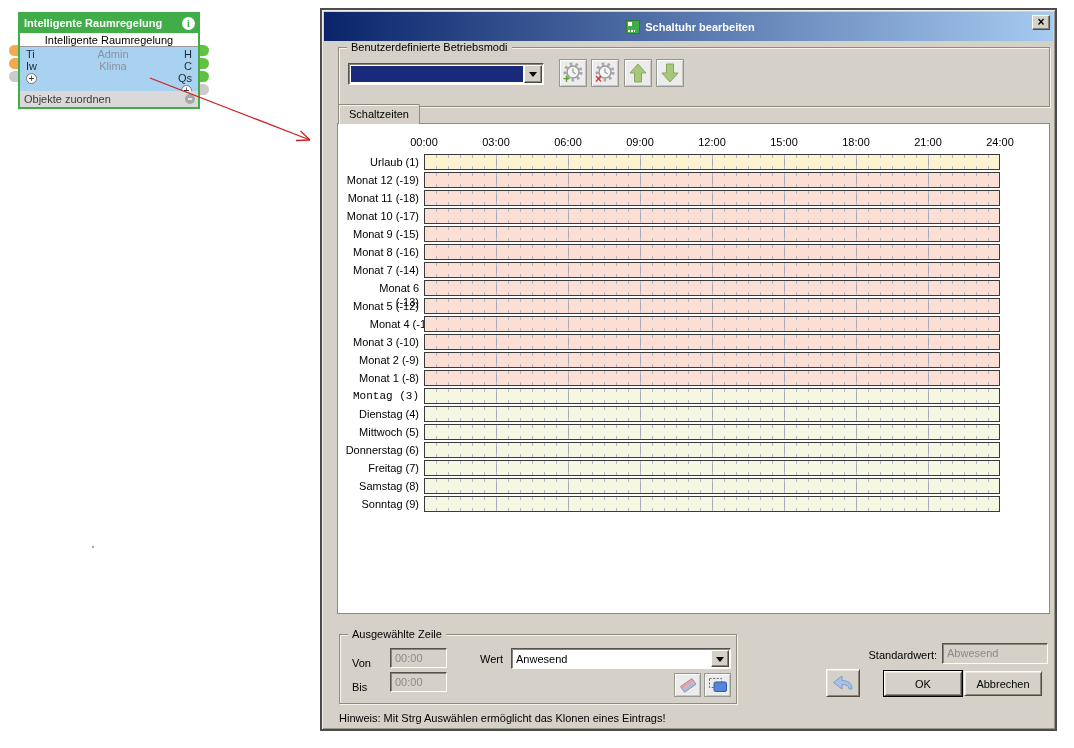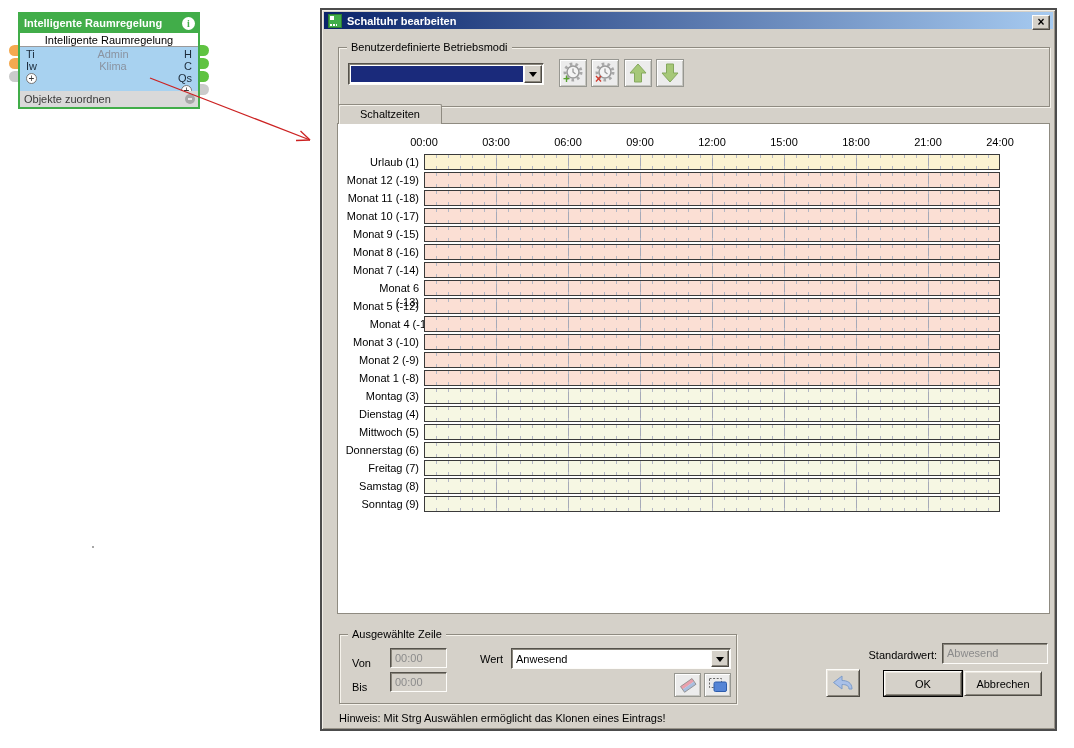--- a/index.html
+++ b/index.html
@@ -40,23 +40,23 @@
   .port.gray{background:var(--port-gray);}
 
   
   #arrow-svg{position:absolute;left:0;top:0;pointer-events:none;}
   .stray{position:absolute;left:92px;top:546px;width:2px;height:2px;background:#8a8a8a;border-radius:50%;}
 
   
   #dialog{position:absolute;left:320px;top:8px;width:737px;height:723px;
           background:var(--dialog-bg);border:2px solid #4c4c4c;
           box-shadow:inset 1px 1px 0 #f2efe8, inset -1px -1px 0 #99948a;}
-  .titlebar{position:absolute;left:2px;top:2px;right:2px;height:17px;
+  .titlebar{position:absolute;left:2px;top:2px;right:2px;height:29px;
             background:linear-gradient(90deg,var(--titlebar-left),var(--titlebar-right));
-            display:flex;align-items:center;}
+            display:flex;align-items:center;justify-content:center;}
   .app-icon{width:14px;height:14px;margin:0 5px 0 4px;background:var(--accent-green);
             position:relative;border:1px solid #2e7d33;}
   .app-icon::before{content:"";position:absolute;left:1px;top:1px;width:4px;height:4px;background:#fff;}
   .app-icon::after{content:"";position:absolute;left:1px;bottom:1px;width:7px;height:2px;
                    background:linear-gradient(90deg,#fff 0 2px,transparent 2px 3px,#fff 3px 5px,transparent 5px 6px,#fff 6px 7px);}
   .title-text{color:#fff;font-weight:bold;}
   .close-btn{position:absolute;right:3px;top:3px;width:18px;height:15px;background:var(--dialog-bg);
              border:1px solid;border-color:#fdfcf9 #4e4b45 #4e4b45 #fdfcf9;
              box-shadow:inset -1px -1px 0 #8a867c;text-align:center;line-height:13px;
              font-weight:bold;font-size:12px;color:#000;}
@@ -76,21 +76,21 @@
   .dd-arrow{width:0;height:0;border:4px solid transparent;border-top:5px solid #000;margin-top:5px;}
   .toolbtn{position:absolute;width:28px;height:28px;top:11px;background:#ececec;
            border:1px solid #979791;box-shadow:inset 1px 1px 0 #fff, inset -1px -1px 0 #c6c6c0;
            display:flex;align-items:center;justify-content:center;}
   .badge{position:absolute;left:3px;bottom:1px;font-weight:bold;font-size:12px;line-height:12px;}
   .badge.green{color:#58a32e;}
   .badge.red{color:#d23b2f;}
   .modes-hint{position:absolute;left:354px;top:8px;width:350px;line-height:14px;}
 
   
-  .tab{position:absolute;left:16px;top:94px;height:20px;padding:0 21px;background:var(--dialog-bg);
+  .tab{position:absolute;left:16px;top:94px;height:20px;padding:0 10px;background:var(--dialog-bg);
        border:1px solid #8f8b81;border-bottom:none;line-height:19px;z-index:2;
        box-shadow:inset 1px 1px 0 #f6f3ec;border-radius:2px 2px 0 0;}
   .tab-pane{position:absolute;left:15px;top:113px;width:713px;height:491px;background:#fff;
             border:1px solid #8f8b81;z-index:1;}
   .time-label{position:absolute;width:48px;text-align:center;color:#000;}
   .row-label{position:absolute;left:0;width:81px;text-align:right;line-height:14px;}
   .row-track{position:absolute;left:86px;width:576px;height:16px;border:1px solid #3a3a3a;
              background-repeat:repeat-x;
              background-image:
                linear-gradient(90deg,transparent 0 11px,#b4b8c6 11px 12px),
@@ -238,21 +238,21 @@
         <div class="row-label" style="top: 175px;">Monat 5 (-12)</div>
         <div class="row-track month" style="top: 174px;"></div>
         <div class="row-label" style="top: 193px; margin-left: 16px;">Monat 4 (-11)</div>
         <div class="row-track month" style="top: 192px;"></div>
         <div class="row-label" style="top: 211px;">Monat 3 (-10)</div>
         <div class="row-track month" style="top: 210px;"></div>
         <div class="row-label" style="top: 229px;">Monat 2 (-9)</div>
         <div class="row-track month" style="top: 228px;"></div>
         <div class="row-label" style="top: 247px;">Monat 1 (-8)</div>
         <div class="row-track month" style="top: 246px;"></div>
-        <div class="row-label" style="top: 265px;">Montag (3)</div>
+        <div class="row-label" style="top: 265px; font-family: Liberation Mono, monospace;">Montag (3)</div>
         <div class="row-track day" style="top: 264px;"></div>
         <div class="row-label" style="top: 283px;">Dienstag (4)</div>
         <div class="row-track day" style="top: 282px;"></div>
         <div class="row-label" style="top: 301px;">Mittwoch (5)</div>
         <div class="row-track day" style="top: 300px;"></div>
         <div class="row-label" style="top: 319px;">Donnerstag (6)</div>
         <div class="row-track day" style="top: 318px;"></div>
         <div class="row-label" style="top: 337px;">Freitag (7)</div>
         <div class="row-track day" style="top: 336px;"></div>
         <div class="row-label" style="top: 355px;">Samstag (8)</div>

